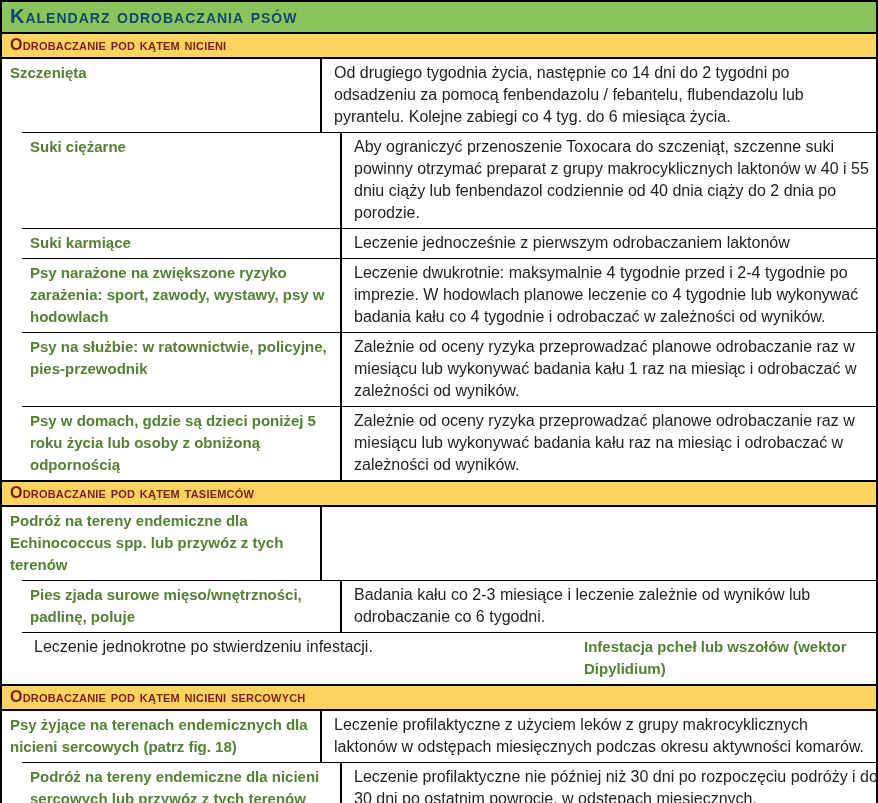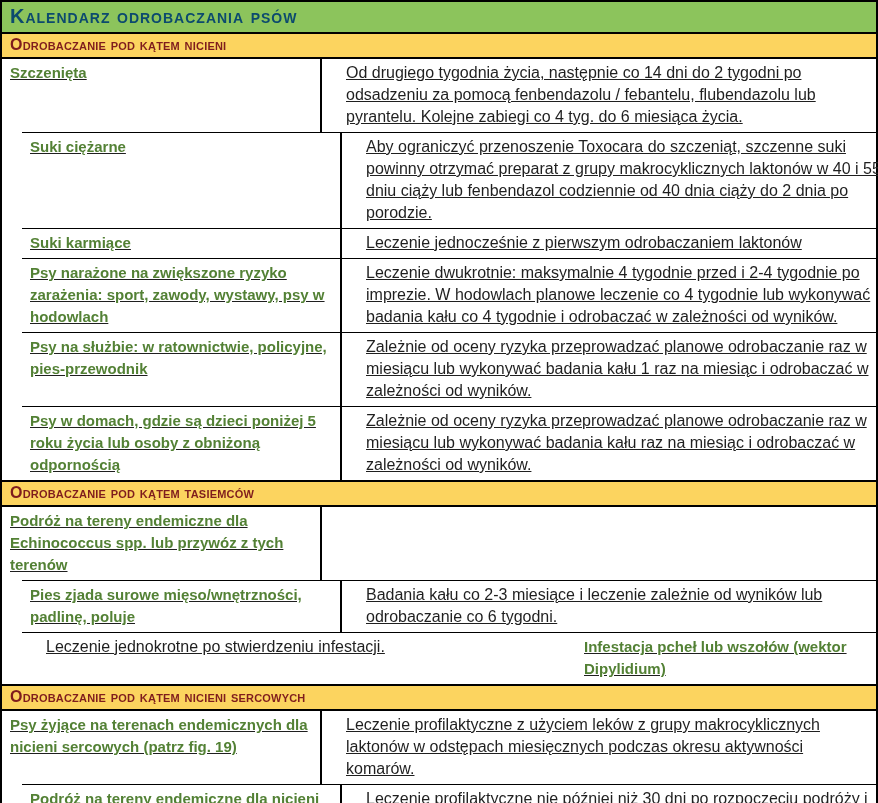--- a/index.html
+++ b/index.html
@@ -40,40 +40,39 @@
     color:#7f1d1d;
     padding:1px 8px 2px 8px;
     line-height:20px;
     border-top:2px solid var(--border);
     border-bottom:2px solid var(--border);
   }
   .row{
     display:flex;
     width:100%;
     align-items:stretch;
-    text-decoration:underline;
   }
   .row + .row{ border-top:1px solid var(--border);margin-left:20px; }
   .cell{
     font-size:16px;
     line-height:22px;
     padding:3px 8px 4px 8px;
   }
   .cell-left{
     width:320px;
     flex:0 0 320px;
     border-right:2px solid var(--border);
     color:var(--label-color);
     font-weight:bold;
     font-size:15px;
     line-height:22px;
   }
   .cell-right{
     flex:1 1 auto;
-    padding-left:24px;
+    padding-left:12px;
   }
 </style>
 </head>
 <body>
 
 <div class="table">
   <div class="title-bar">Kalendarz odrobaczania psów</div>
   <div id="table-body">
       <div class="section-header">Odrobaczanie pod kątem nicieni</div>
       <div class="row">
@@ -107,21 +106,21 @@
       <div class="row">
         <div class="cell cell-left">Pies zjada surowe mięso/wnętrzności, padlinę, poluje</div>
         <div class="cell cell-right">Badania kału co 2-3 miesiące i leczenie zależnie od wyników lub odrobaczanie co 6 tygodni.</div>
       </div>
       <div class="row">
         <div class="cell cell-right">Leczenie jednokrotne po stwierdzeniu infestacji.</div>
         <div class="cell cell-left">Infestacja pcheł lub wszołów (wektor Dipylidium)</div>
       </div>
       <div class="section-header">Odrobaczanie pod kątem nicieni sercowych</div>
       <div class="row">
-        <div class="cell cell-left">Psy żyjące na terenach endemicznych dla nicieni sercowych (patrz fig. 19)</div>
+        <div class="cell cell-left">Psy żyjące na terenach endemicznych dla nicieni sercowych (patrz fig. 18)</div>
         <div class="cell cell-right">Leczenie profilaktyczne z użyciem leków z grupy makrocyklicznych laktonów w odstępach miesięcznych podczas okresu aktywności komarów.</div>
       </div>
       <div class="row">
         <div class="cell cell-left">Podróż na tereny endemiczne dla nicieni sercowych lub przywóz z tych terenów</div>
         <div class="cell cell-right">Leczenie profilaktyczne nie później niż 30 dni po rozpoczęciu podróży i do 30 dni po ostatnim powrocie, w odstępach miesięcznych.</div>
       </div>
     </div>
 </div>
 
 </body></html>

